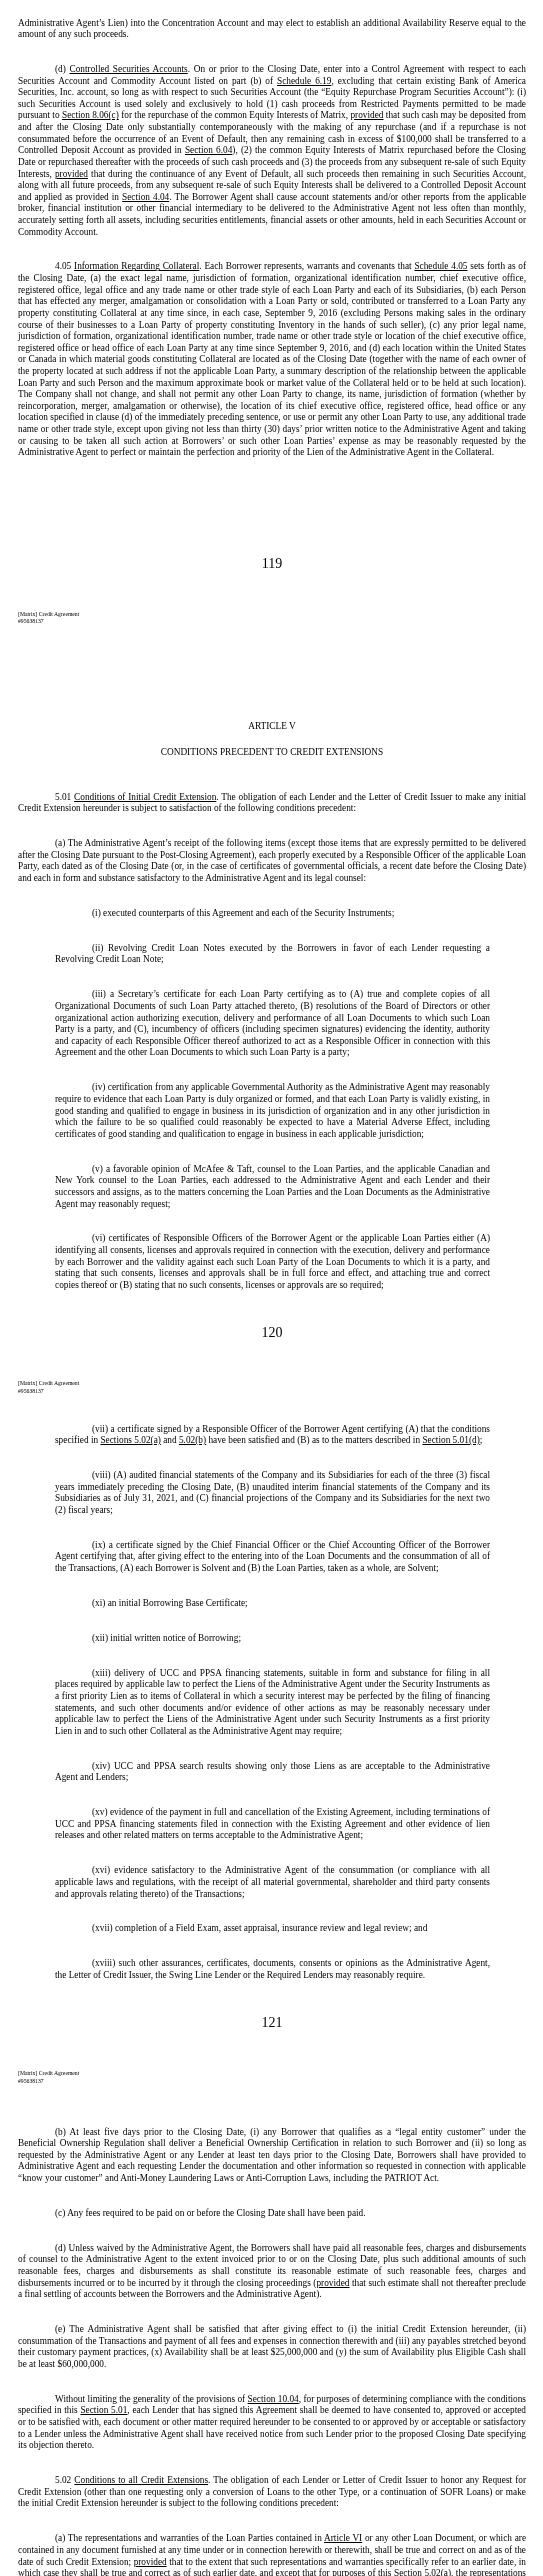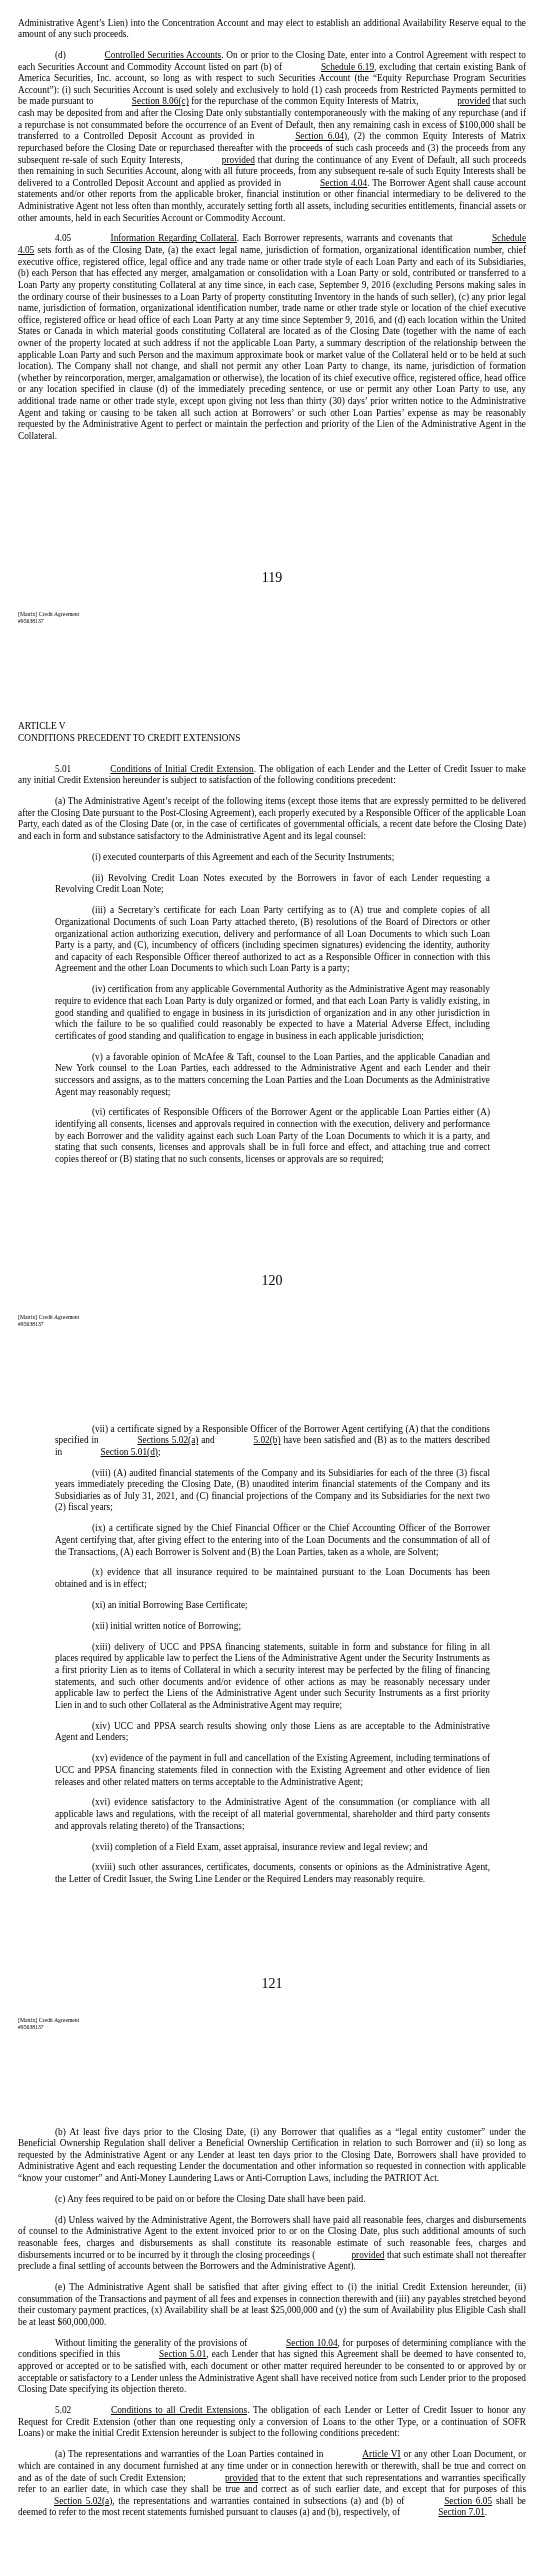--- a/index.html
+++ b/index.html
@@ -15,41 +15,43 @@
   }
   .page {
     width: 544px;
     height: 703px;
     box-sizing: border-box;
     padding: 17.5px 18px 0 18px;
     display: flex;
     flex-direction: column;
     overflow: hidden;
     background: #ffffff;
+    gap: 14px;
   }
   .block {
     margin: 0 0 9.3px 0;
     font-size: 9.3px;
     line-height: 1.25;
     text-align: justify;
     text-indent: 37px;
   }
   .noindent { text-indent: 0; }
   .center {
+    text-align: center;
     text-indent: 0;
     margin-bottom: 1px;
   }
   .mb { margin-bottom: 19px; }
   .item {
     margin-left: 37px;
     margin-right: 36px;
     text-indent: 37px;
   }
   .b { font-weight: 400; }
-  .u { text-decoration: underline; margin-left: 36px; }
+  .u { text-decoration: underline; }
   .i { }
   .page-number {
     margin-top: auto;
     padding-top: 10.3px;
     margin-bottom: 25px;
     font-size: 14px;
     text-align: center;
   }
   .page-footer {
     margin-bottom: 77px;
@@ -86,21 +88,20 @@
       <div class="page-number">120</div>
       <div class="page-footer">
         <div class="footer-line">[Matrix] Credit Agreement</div>
         <div class="footer-line">#95638137</div>
       </div>
     </section>
     <section class="page">
       <p class="block item"><span>(vii) a certificate signed by a Responsible Officer of the Borrower Agent certifying (A) that the conditions specified in </span><span class="u">Sections 5.02(a)</span><span> and </span><span class="u">5.02(b)</span><span> have been satisfied and (B) as to the matters described in </span><span class="u">Section 5.01(d)</span><span>;</span></p>
       <p class="block item"><span>(viii) (A) audited financial statements of the Company and its Subsidiaries for each of the three (3) fiscal years immediately preceding the Closing Date, (B) unaudited interim financial statements of the Company and its Subsidiaries as of July 31, 2021, and (C) financial projections of the Company and its Subsidiaries for the next two (2) fiscal years;</span></p>
       <p class="block item"><span>(ix) a certificate signed by the Chief Financial Officer or the Chief Accounting Officer of the Borrower Agent certifying that, after giving effect to the entering into of the Loan Documents and the consummation of all of the Transactions, (A) each Borrower is Solvent and (B) the Loan Parties, taken as a whole, are Solvent;</span></p>
-      <p class="block item"><span>(x) evidence that all insurance required to be maintained pursuant to the Loan Documents has been obtained and is in effect;</span></p>
       <p class="block item"><span>(xi) an initial Borrowing Base Certificate;</span></p>
       <p class="block item"><span>(xii) initial written notice of Borrowing;</span></p>
       <p class="block item"><span>(xiii) delivery of UCC and PPSA financing statements, suitable in form and substance for filing in all places required by applicable law to perfect the Liens of the Administrative Agent under the Security Instruments as a first priority Lien as to items of Collateral in which a security interest may be perfected by the filing of financing statements, and such other documents and/or evidence of other actions as may be reasonably necessary under applicable law to perfect the Liens of the Administrative Agent under such Security Instruments as a first priority Lien in and to such other Collateral as the Administrative Agent may require;</span></p>
       <p class="block item"><span>(xiv) UCC and PPSA search results showing only those Liens as are acceptable to the Administrative Agent and Lenders;</span></p>
       <p class="block item"><span>(xv) evidence of the payment in full and cancellation of the Existing Agreement, including terminations of UCC and PPSA financing statements filed in connection with the Existing Agreement and other evidence of lien releases and other related matters on terms acceptable to the Administrative Agent;</span></p>
       <p class="block item"><span>(xvi) evidence satisfactory to the Administrative Agent of the consummation (or compliance with all applicable laws and regulations, with the receipt of all material governmental, shareholder and third party consents and approvals relating thereto) of the Transactions;</span></p>
       <p class="block item"><span>(xvii) completion of a Field Exam, asset appraisal, insurance review and legal review; and</span></p>
       <p class="block item"><span>(xviii) such other assurances, certificates, documents, consents or opinions as the Administrative Agent, the Letter of Credit Issuer, the Swing Line Lender or the Required Lenders may reasonably require.</span></p>
       <div class="page-number">121</div>
       <div class="page-footer">

